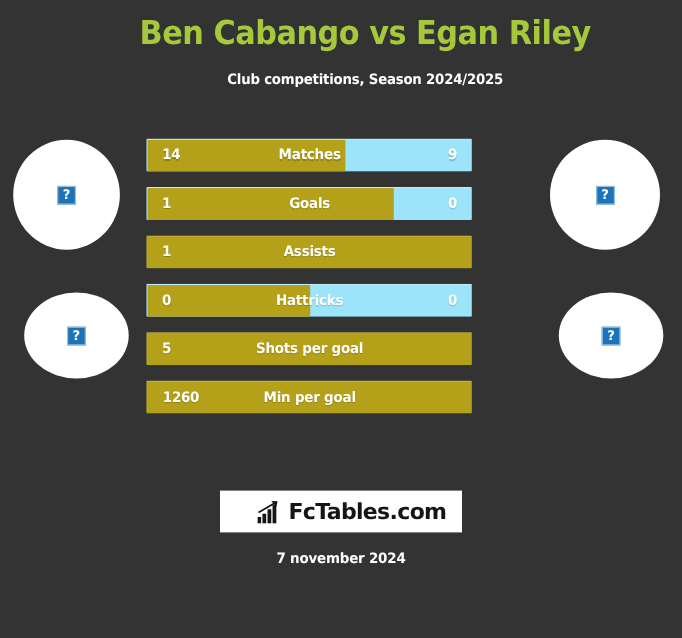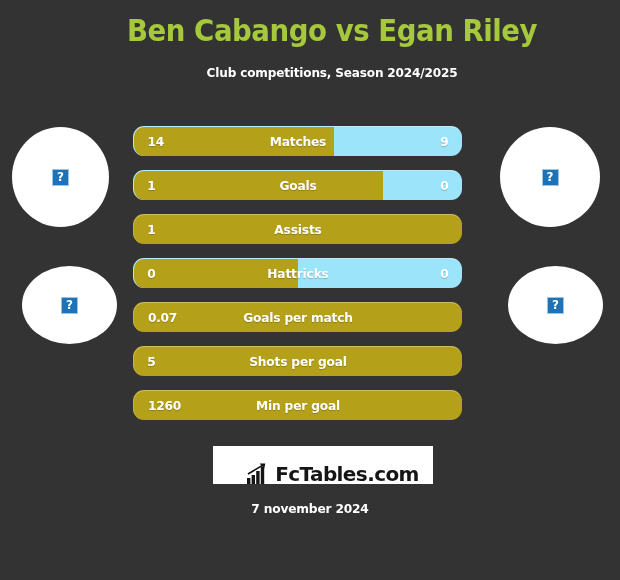--- a/index.html
+++ b/index.html
@@ -90,24 +90,24 @@
   
   .stats {
     position: absolute;
     left: 133px;
     top: 126px;
     width: 357px;
   }
 
   .stat-row {
     position: relative;
-    width: 329px;
+    width: 296px;
     height: 30px;
     margin-bottom: 14px;
-    border-radius: 11px;
+    border-radius: 1px;
     overflow: hidden;
     background: #9ce4fa;
     border-top: 1px solid rgba(255,255,255,0.32);
     border-left: 1px solid rgba(255,255,255,0.22);
   }
 
   .stat-row.full {
     background: #b5a119;
   }
 
@@ -166,27 +166,27 @@
     font-size: 13px;
     font-weight: bold;
     letter-spacing: -0.3px;
     transform: scaleX(0.94);
     text-shadow: 0 1px 1px rgba(0,0,0,0.22);
   }
 
   
   .logo-box {
     position: absolute;
-    left: 213px;
+    left: 200px;
     top: 446px;
     width: 220px;
     height: 38px;
     background: #ffffff;
     display: flex;
-    align-items: flex-end;
+    align-items: center;
     justify-content: center;
     gap: 5px;
     padding-left: 20px;
   }
 
   .logo-icon {
     width: 23px;
     height: 21px;
     display: block;
   }
@@ -252,24 +252,20 @@
       </div>
       <div class="stat-row full">
         <div class="stat-home-value">1</div>
         <div class="stat-label">Assists</div>
       </div>
       <div class="stat-row">
         <div class="bar-home" style="width: 50%;"></div>
         <div class="stat-home-value">0</div>
         <div class="stat-label">Hattricks</div>
         <div class="stat-away-value">0</div>
-      </div>
-      <div class="stat-row full">
-        <div class="stat-home-value">0.07</div>
-        <div class="stat-label">Goals per match</div>
       </div>
       <div class="stat-row full">
         <div class="stat-home-value">5</div>
         <div class="stat-label">Shots per goal</div>
       </div>
       <div class="stat-row full">
         <div class="stat-home-value">1260</div>
         <div class="stat-label">Min per goal</div>
       </div>
     </div>

